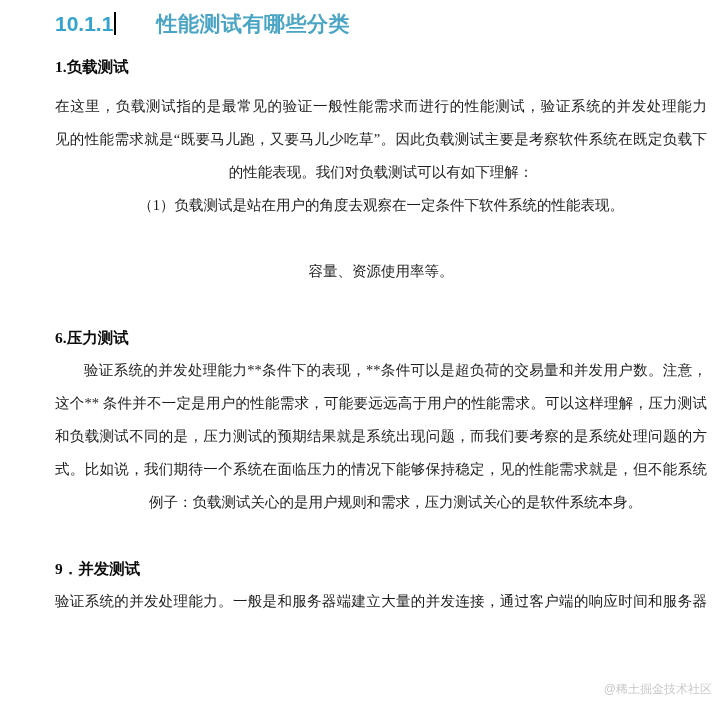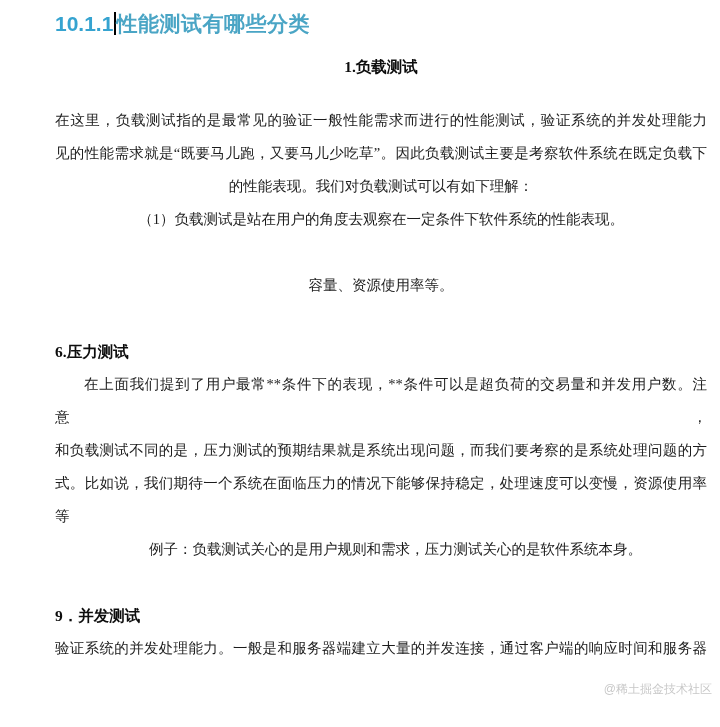--- a/index.html
+++ b/index.html
@@ -42,57 +42,58 @@
   .blk {
     font-size: 14.5px;
     line-height: 33px;
     color: #1c1c1c;
   }
   .sec-heading {
     font-weight: bold;
     font-size: 15.5px;
     color: #0d0d0d;
   }
-  .flow > .sec-heading:first-child { margin: 12px 0 21px 0; text-align: center; }
+  .flow > .sec-heading:first-child { margin: 12px 0 7px 0; }
   .line.fill { text-align: justify; text-align-last: justify; }
   .line.end  { text-align: center; }
   .line.indent { text-indent: 2em; }
   .blank { height: 33px; }
   .watermark {
     position: absolute;
     top: 681px;
     right: 8px;
     font-family: "Liberation Sans", sans-serif;
     font-size: 12px;
     opacity: 0.55;
     pointer-events: none;
   }
 </style>
 </head>
 <body>
 
 <div class="doc">
 
   <div class="main-heading">
-    <span class="num" style="color: rgb(53, 163, 208);">10.1.1</span><span class="cursor"></span><span class="ttl" style="color: rgb(74, 165, 197);">性能测试有哪些分类</span>
+    <span class="num" style="color: rgb(53, 163, 208);">10.1.1</span><span class="cursor"></span><span class="ttl" style="color: rgb(74, 165, 197); padding-left: 40px;">性能测试有哪些分类</span>
   </div>
 
   <div class="flow">
       <div class="blk sec-heading">1.负载测试</div>
       <div class="blk line fill">在这里，负载测试指的是最常见的验证一般性能需求而进行的性能测试，验证系统的并发处理能力</div>
       <div class="blk line fill">见的性能需求就是“既要马儿跑，又要马儿少吃草”。因此负载测试主要是考察软件系统在既定负载下</div>
       <div class="blk line end">的性能表现。我们对负载测试可以有如下理解：</div>
       <div class="blk line end">（1）负载测试是站在用户的角度去观察在一定条件下软件系统的性能表现。</div>
       <div class="blk blank"></div>
       <div class="blk line end">容量、资源使用率等。</div>
       <div class="blk blank"></div>
       <div class="blk sec-heading">6.压力测试</div>
-      <div class="blk line fill indent">在上面我们提到了用户最常**条件下的表现，**条件可以是超负荷的交易量和并发用户数。注意，</div>
+      <div class="blk line fill indent">验证系统的并发处理能力**条件下的表现，**条件可以是超负荷的交易量和并发用户数。注意，</div>
+      <div class="blk line fill">这个** 条件并不一定是用户的性能需求，可能要远远高于用户的性能需求。可以这样理解，压力测试</div>
       <div class="blk line fill">和负载测试不同的是，压力测试的预期结果就是系统出现问题，而我们要考察的是系统处理问题的方</div>
-      <div class="blk line fill">式。比如说，我们期待一个系统在面临压力的情况下能够保持稳定，处理速度可以变慢，资源使用率等</div>
+      <div class="blk line fill">式。比如说，我们期待一个系统在面临压力的情况下能够保持稳定，见的性能需求就是，但不能系统</div>
       <div class="blk line end indent">例子：负载测试关心的是用户规则和需求，压力测试关心的是软件系统本身。</div>
       <div class="blk blank"></div>
       <div class="blk sec-heading">9．并发测试</div>
       <div class="blk line fill">验证系统的并发处理能力。一般是和服务器端建立大量的并发连接，通过客户端的响应时间和服务器</div>
     </div>
 
   <div class="watermark" style="color: rgb(155, 155, 155);">@稀土掘金技术社区</div>
 
 </div>
 

